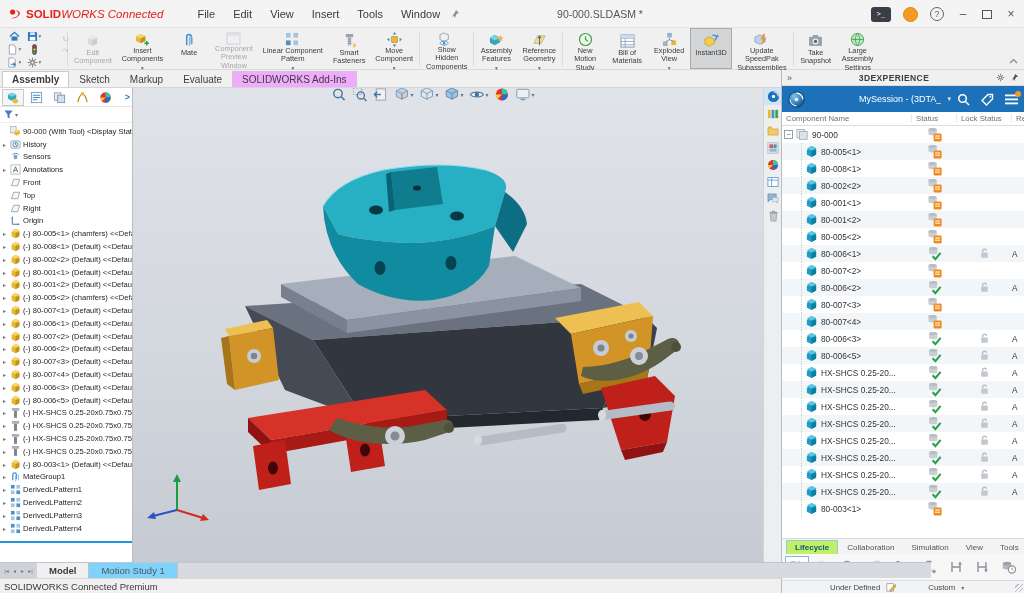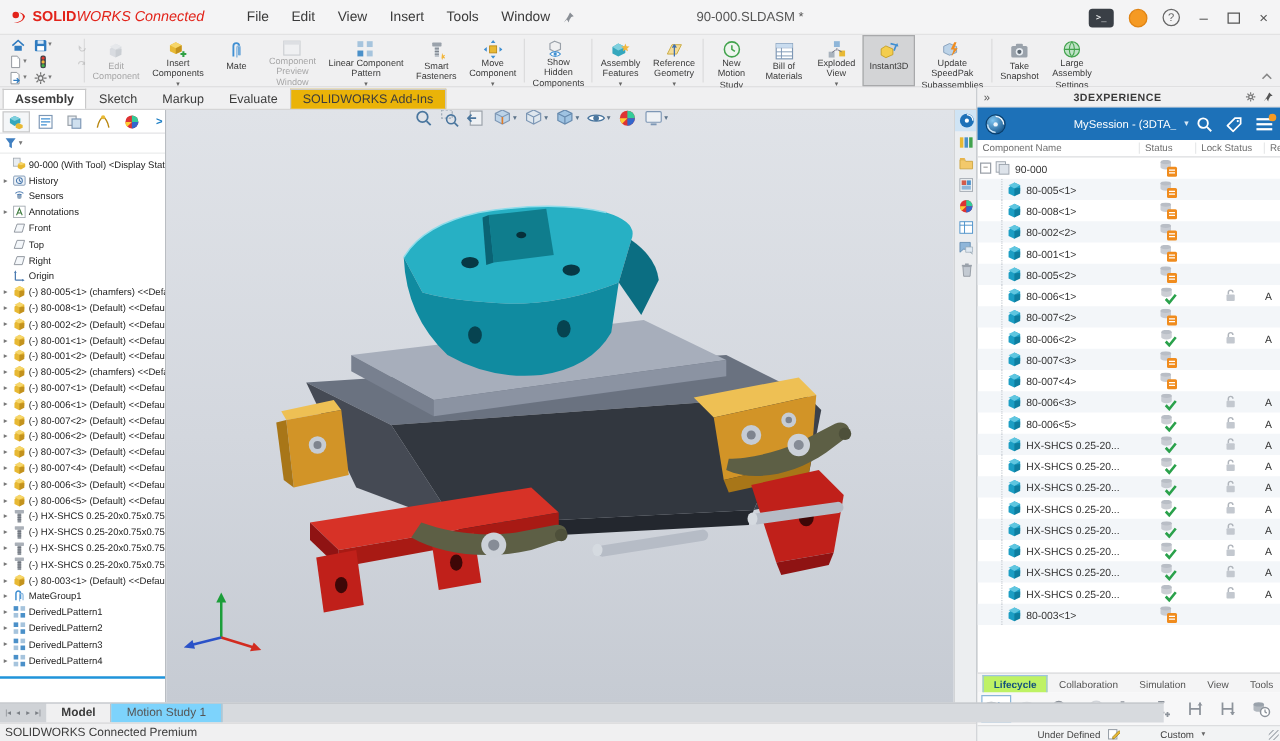--- a/index.html
+++ b/index.html
@@ -43,21 +43,21 @@
   .btn-ribbon .crt{font-size:5.5px;color:#666;margin-top:0px;}
   .btn-ribbon.disabled{opacity:.42;}
   .btn-ribbon.active{background:#d3d4d6;border-color:#a8a9ab;}
   .rib-collapse{position:absolute;right:6px;top:58px;color:#888;}
 
   
   .tabrow{position:absolute;left:0;top:70px;width:781px;height:18px;background:#f0f0f1;
           border-bottom:1px solid #d5d5d6;display:flex;align-items:flex-end;padding-left:2px;}
   .tab{font-size:10px;color:#3c3c3c;padding:2px 9px 2px 9px;border:1px solid transparent;border-bottom:none;}
   .tab.active{background:#fff;border-color:#c9c9ca;font-weight:bold;}
-  .tab.boxed{border-color:#c9c9ca;background:#eab308;text-align:right;}
+  .tab.boxed{border-color:#c9c9ca;background:#f0abfc;text-align:right;}
 
   
   .viewport{position:absolute;left:133px;top:88px;width:630px;height:474px;
             background:linear-gradient(#e0e3e8 0%,#d3d7de 55%,#c6cbd3 100%);overflow:hidden;}
   .headsup{position:absolute;left:50%;top:-3px;transform:translateX(-57%);display:flex;align-items:center;gap:6px;
            padding:2px 6px;}
   .hz{display:flex;align-items:center;gap:1px;}
   .hz .crt{font-size:6px;color:#5c738a;}
   .triad{position:absolute;left:14px;bottom:40px;}
 
@@ -1225,20 +1225,43 @@
         <div class="xp-row">
           <div class="xp-name">
             <span class="xp-ind"></span>
             <span>
               <svg width="13" height="13" viewBox="0 0 14 14">
                 <path d="M7 1l5 2.5v5L7 13 2 10.5v-5z" fill="#1b9ec4"></path>
                 <path d="M7 1l5 2.5L7 6.2 2 3.5z" fill="#5fc6e0"></path>
                 <path d="M7 6.2v6.8l5-2.5v-5z" fill="#0e7ea0"></path>
               </svg>
             </span>
+            <span>80-001&lt;2&gt;</span>
+          </div>
+          <div class="xp-cell">
+            <svg width="14" height="14" viewBox="0 0 14 14">
+              <ellipse cx="4.6" cy="1.5999999999999996" rx="4.2" ry="1.7" fill="#b9bec6"></ellipse>
+              <path d="M0.39999999999999947 1.5999999999999996v4.2c0 .9 1.9 1.7 4.2 1.7s4.2-.8 4.2-1.7V1.5999999999999996" fill="#b9bec6" opacity=".75"></path>
+              <rect x="5.6" y="5.4" width="8" height="8" rx="1.2" fill="#f08c1e"></rect>
+              <path d="M7.2 8h4.8M7.2 10.2h4.8" stroke="#fff" stroke-width="1"></path>
+            </svg>
+          </div>
+          <div class="xp-cell"></div>
+          <div></div>
+        </div>
+        <div class="xp-row">
+          <div class="xp-name">
+            <span class="xp-ind"></span>
+            <span>
+              <svg width="13" height="13" viewBox="0 0 14 14">
+                <path d="M7 1l5 2.5v5L7 13 2 10.5v-5z" fill="#1b9ec4"></path>
+                <path d="M7 1l5 2.5L7 6.2 2 3.5z" fill="#5fc6e0"></path>
+                <path d="M7 6.2v6.8l5-2.5v-5z" fill="#0e7ea0"></path>
+              </svg>
+            </span>
             <span>80-005&lt;2&gt;</span>
           </div>
           <div class="xp-cell">
             <svg width="14" height="14" viewBox="0 0 14 14">
               <ellipse cx="4.6" cy="1.5999999999999996" rx="4.2" ry="1.7" fill="#b9bec6"></ellipse>
               <path d="M0.39999999999999947 1.5999999999999996v4.2c0 .9 1.9 1.7 4.2 1.7s4.2-.8 4.2-1.7V1.5999999999999996" fill="#b9bec6" opacity=".75"></path>
               <rect x="5.6" y="5.4" width="8" height="8" rx="1.2" fill="#f08c1e"></rect>
               <path d="M7.2 8h4.8M7.2 10.2h4.8" stroke="#fff" stroke-width="1"></path>
             </svg>
           </div>

